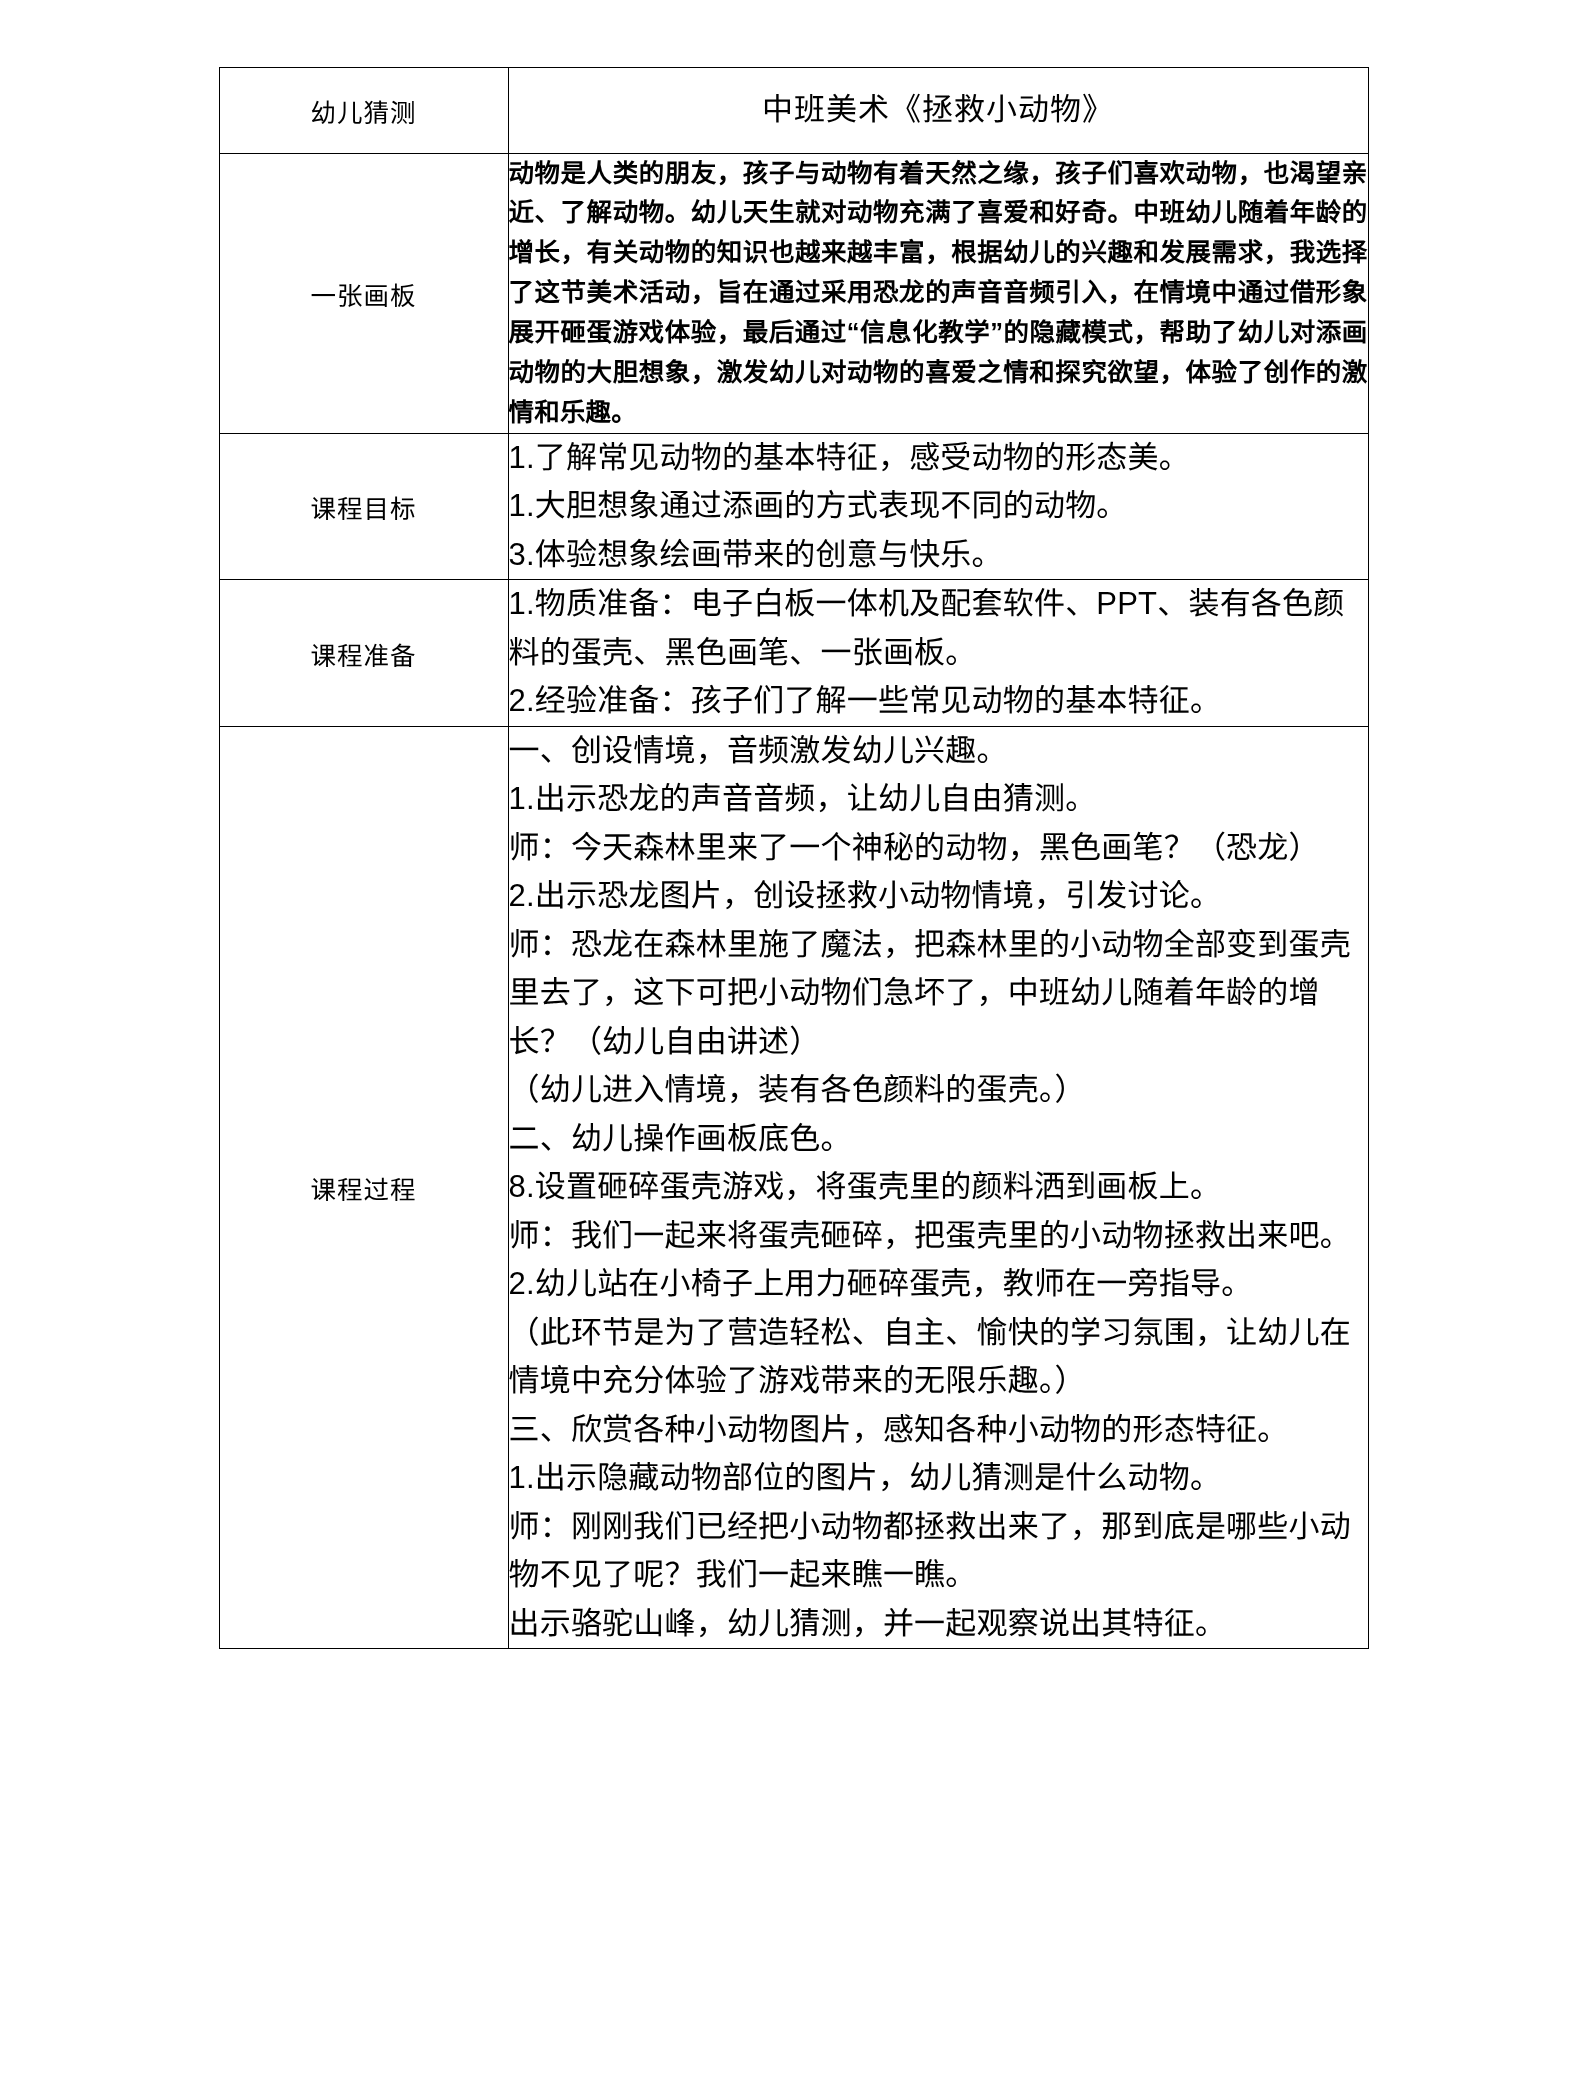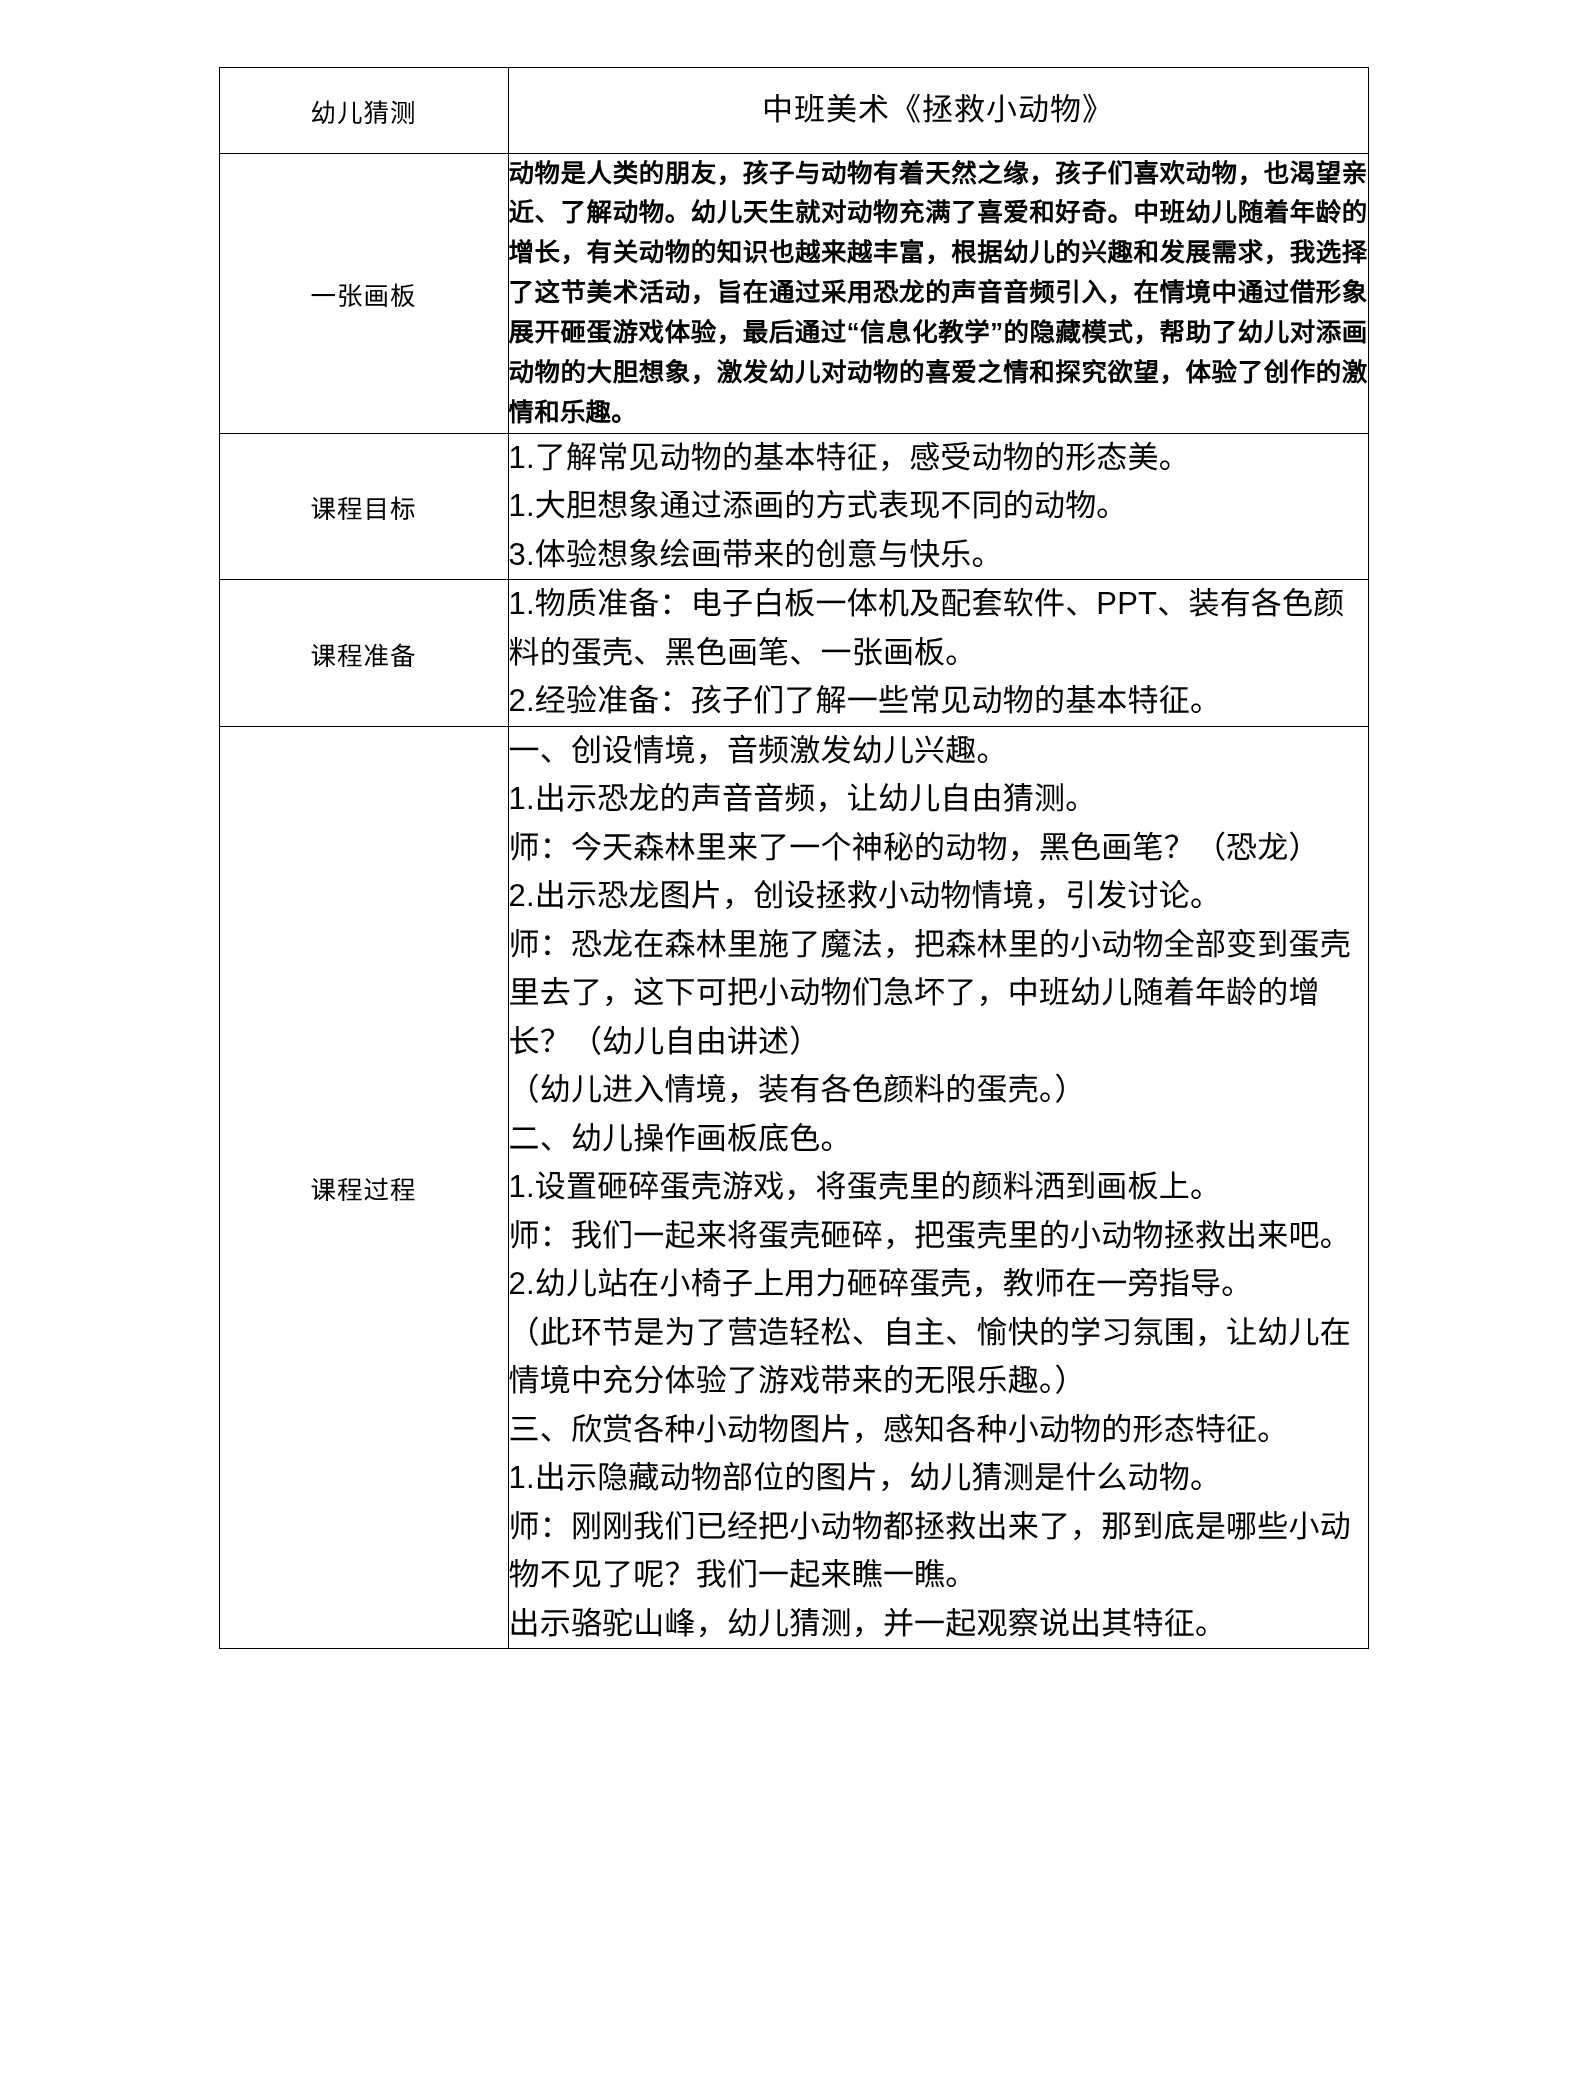--- a/index.html
+++ b/index.html
@@ -125,21 +125,21 @@
           <tr>
             <td class="label-cell">课程过程</td>
             <td class="content-cell">
               <p class="line">一、创设情境，音频激发幼儿兴趣。</p>
               <p class="line">1.出示恐龙的声音音频，让幼儿自由猜测。</p>
               <p class="line">师：今天森林里来了一个神秘的动物，黑色画笔？（恐龙）</p>
               <p class="line">2.出示恐龙图片，创设拯救小动物情境，引发讨论。</p>
               <p class="line">师：恐龙在森林里施了魔法，把森林里的小动物全部变到蛋壳里去了，这下可把小动物们急坏了，中班幼儿随着年龄的增长？（幼儿自由讲述）</p>
               <p class="line">（幼儿进入情境，装有各色颜料的蛋壳。）</p>
               <p class="line">二、幼儿操作画板底色。</p>
-              <p class="line">1.设置砸碎蛋壳游戏，将蛋壳里的颜料洒到画板上。</p>
+              <p class="line">8.设置砸碎蛋壳游戏，将蛋壳里的颜料洒到画板上。</p>
               <p class="line">师：我们一起来将蛋壳砸碎，把蛋壳里的小动物拯救出来吧。</p>
               <p class="line">2.幼儿站在小椅子上用力砸碎蛋壳，教师在一旁指导。</p>
               <p class="line">（此环节是为了营造轻松、自主、愉快的学习氛围，让幼儿在情境中充分体验了游戏带来的无限乐趣。）</p>
               <p class="line">三、欣赏各种小动物图片，感知各种小动物的形态特征。</p>
               <p class="line">1.出示隐藏动物部位的图片，幼儿猜测是什么动物。</p>
               <p class="line">师：刚刚我们已经把小动物都拯救出来了，那到底是哪些小动物不见了呢？我们一起来瞧一瞧。</p>
               <p class="line">出示骆驼山峰，幼儿猜测，并一起观察说出其特征。</p>
             </td>
           </tr>
         </tbody>

